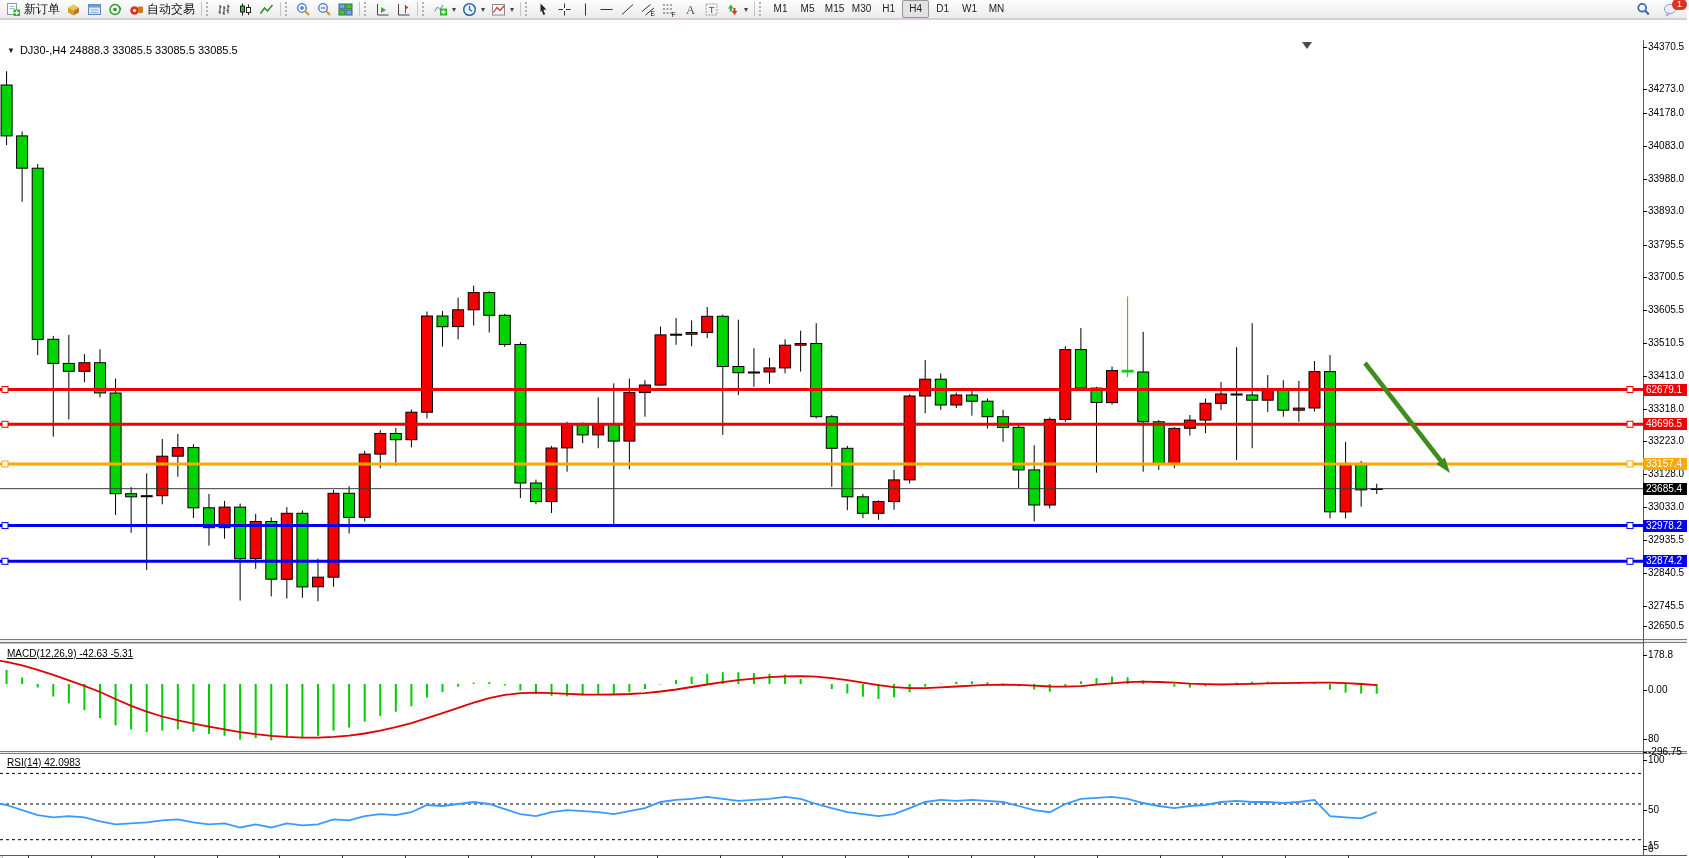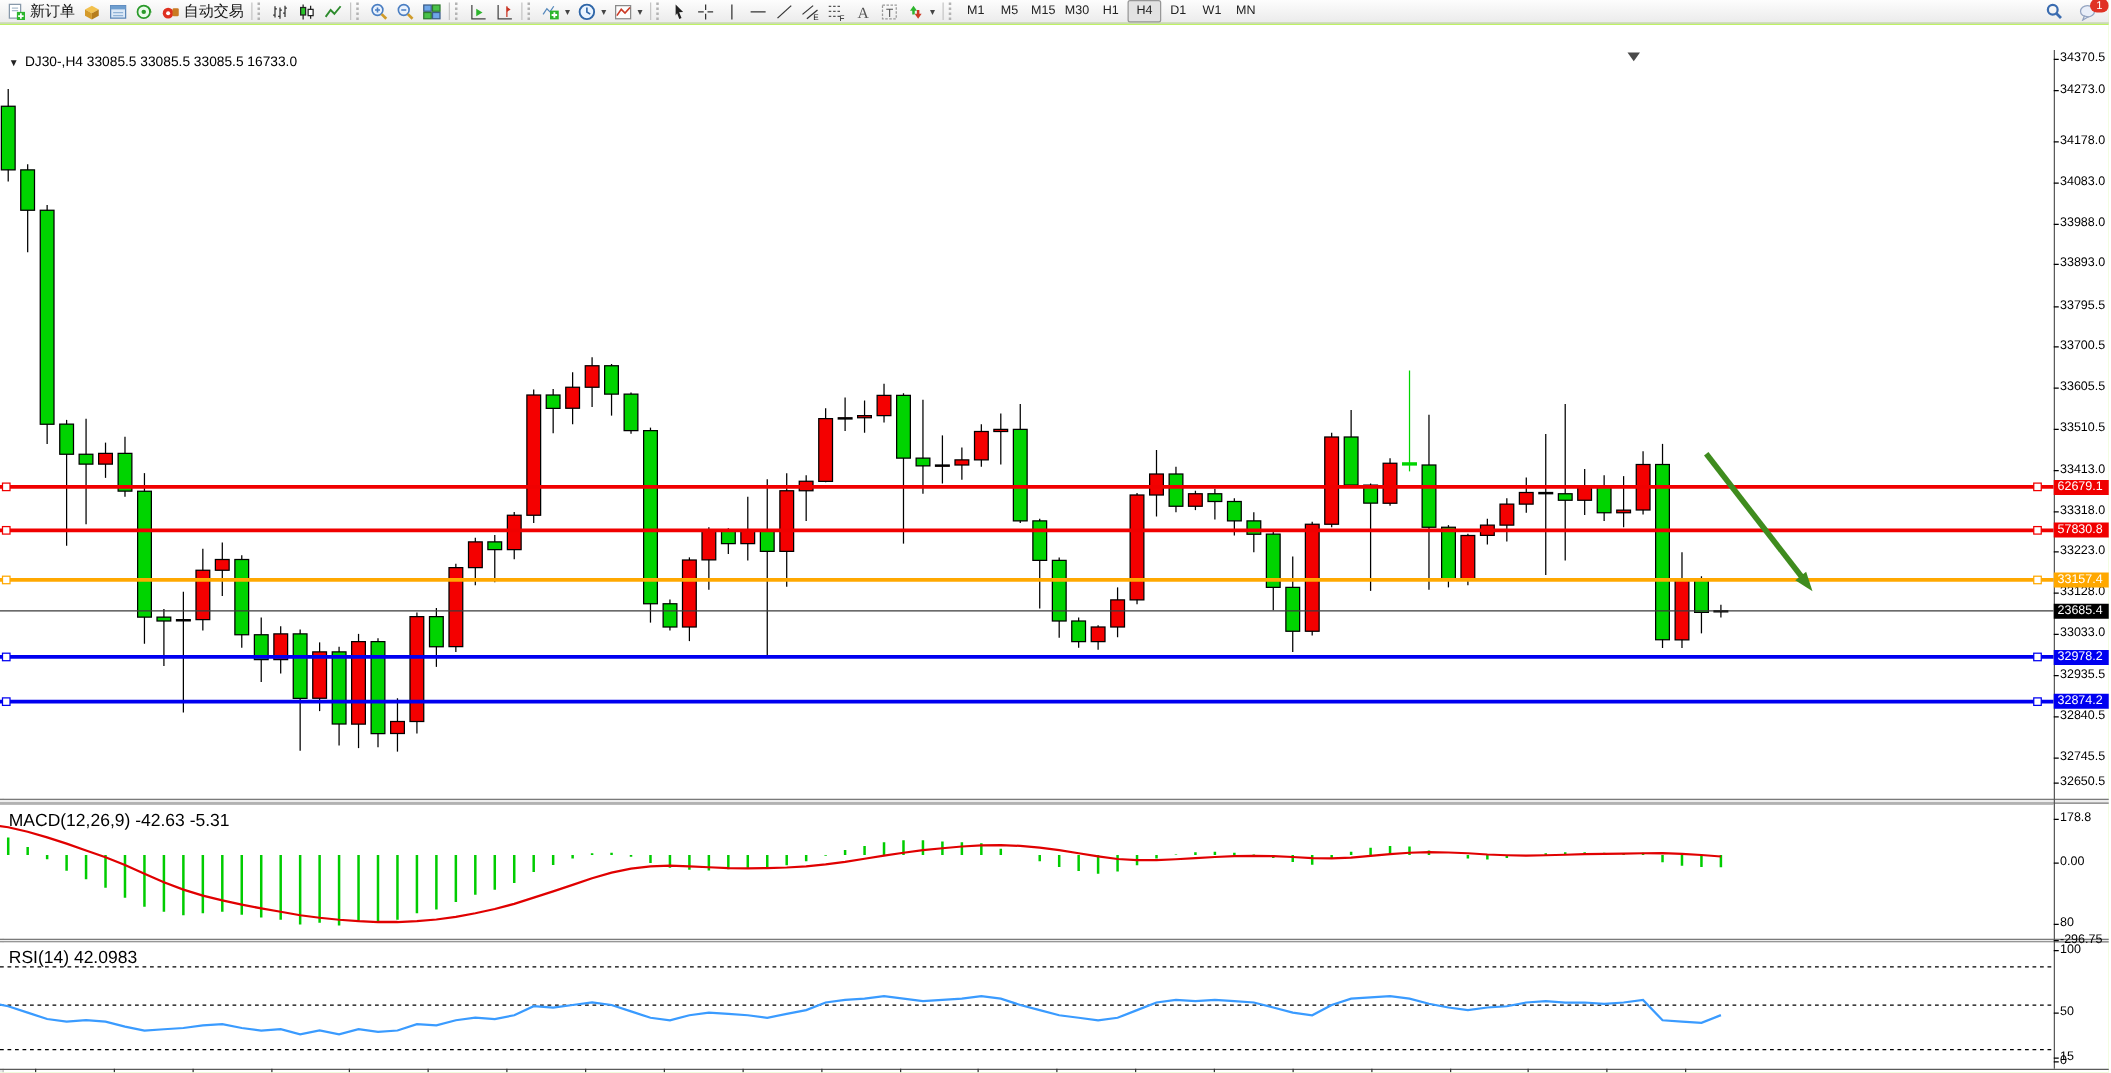--- a/index.html
+++ b/index.html
@@ -25,21 +25,21 @@
   .ohlc-title{position:absolute;left:7px;top:24px;font-size:11px;color:#000;display:flex;align-items:center;gap:5px;z-index:5;}
   .ohlc-title .tri{font-size:8px;color:#222;}
   svg.layer{position:absolute;left:0;background:#fff;}
   .splitter{position:absolute;left:0;width:1689px;background:#ededed;border-top:1px solid #7a7a7a;border-bottom:1px solid #7a7a7a;box-sizing:border-box;}
   .axis-vline{position:absolute;left:1643px;top:20px;width:1px;height:815px;background:#5a5a5a;}
   .time-sep{position:absolute;left:0;top:835px;width:1689px;height:1px;background:#5a5a5a;}
   .right-axis{position:absolute;left:1644px;top:20px;width:45px;height:815px;font-size:10px;color:#000;}
   .ptick{position:absolute;left:4px;white-space:nowrap;}
   .ptick i{position:absolute;left:-5px;top:6px;width:4px;height:1px;background:#000;}
   .plabel{position:absolute;left:-1px;width:46px;height:12px;line-height:12px;color:#fff;font-size:10px;padding-left:3px;box-sizing:border-box;white-space:nowrap;}
-  .ind-label{position:absolute;font-size:14px;color:#000;z-index:4;}
+  .ind-label{position:absolute;font-size:10px;color:#000;z-index:4;text-decoration:underline;}
   .time-axis{position:absolute;left:0;top:837px;width:1689px;height:13px;font-size:10px;color:#000;}
   .ttick{position:absolute;top:-2px;width:1px;height:3px;background:#333;}
   .win-left{position:absolute;left:0;top:20px;width:2px;height:829px;background:#e9e9e9;border-right:1px solid #bdbdbd;}
 </style>
 </head>
 <body>
 
 <div class="app">
   <div class="toolbar" id="toolbar">
       <div class="tb-btn">
@@ -315,21 +315,21 @@
           <span class="badge">1</span>
         </div>
       </div>
     </div>
 
   <div class="chartwin">
     <div class="win-left"></div>
 
     <div class="ohlc-title">
       <span class="tri">▼</span>
-      <span>DJ30-,H4  33085.5 33085.5 33085.5 16733.0</span>
+      <span>DJ30-,H4  24888.3 33085.5 33085.5 33085.5</span>
     </div>
 
     <svg class="layer" id="mainsvg" style="top:20px" width="1643" height="599" viewBox="0 20 1643 599">
         <g>
           <line x1="-9" y1="30.6" x2="-9" y2="71.9" stroke="#000000" stroke-width="1"></line>
           <rect x="-14.5" y="37.5" width="11" height="27.5" fill="#00d400" stroke="#000000"></rect>
           <line x1="6.57" y1="51.2" x2="6.57" y2="125.1" stroke="#000000" stroke-width="1"></line>
           <rect x="1.1" y="65.0" width="11" height="50.9" fill="#00d400" stroke="#000000"></rect>
           <line x1="22.14" y1="111.4" x2="22.14" y2="181.8" stroke="#000000" stroke-width="1"></line>
           <rect x="16.6" y="115.9" width="11" height="32.3" fill="#00d400" stroke="#000000"></rect>
@@ -649,40 +649,40 @@
         <line x1="0" y1="819.7" x2="1643" y2="819.7" stroke="#000" stroke-width="1" stroke-dasharray="3,3"></line>
         <polyline points="-9,782.0 6.57,785.0 22.14,790.1 37.71,795.2 53.28,797.3 68.85,796.2 84.42,797.3 99.99000000000001,801.3 115.56,804.4 131.13,803.4 146.7,802.4 162.27,800.3 177.84,799.3 193.41,802.4 208.98000000000002,804.4 224.55,803.4 240.12,807.5 255.69,804.4 271.26,807.5 286.83,803.4 302.4,805.4 317.97,804.4 333.54,799.3 349.11,800.3 364.68,796.2 380.25,794.2 395.82,795.2 411.39,792.2 426.96000000000004,785.0 442.53000000000003,786.0 458.1,784.0 473.67,782.0 489.24,784.0 504.81000000000006,789.1 520.38,794.2 535.95,796.2 551.52,792.2 567.09,790.1 582.66,791.1 598.23,792.2 613.8,794.2 629.37,791.1 644.94,788.1 660.51,782.0 676.08,779.9 691.65,778.9 707.22,776.9 722.79,778.9 738.36,780.9 753.9300000000001,779.9 769.5,778.9 785.07,776.9 800.64,778.9 816.21,784.0 831.78,788.1 847.35,792.2 862.9200000000001,794.2 878.49,796.2 894.0600000000001,794.2 909.63,788.1 925.2,782.0 940.77,779.9 956.34,780.9 971.91,779.9 987.48,780.9 1003.0500000000001,782.0 1018.6200000000001,786.0 1034.19,790.1 1049.76,792.2 1065.33,784.0 1080.9,778.9 1096.47,777.9 1112.04,776.9 1127.6100000000001,778.9 1143.18,783.0 1158.75,786.0 1174.32,788.1 1189.89,786.0 1205.46,785.0 1221.03,782.0 1236.6,780.9 1252.17,782.0 1267.74,782.0 1283.31,783.0 1298.88,782.0 1314.45,779.9 1330.02,796.2 1345.59,797.3 1361.16,798.3 1376.73,792.1" fill="none" stroke="#3a9bff" stroke-width="1.8"></polyline>
       </svg>
     <div class="ind-label" style="left:7px;top:737px">RSI(14) 42.0983</div>
 
     <div class="axis-vline"></div>
     <div class="time-sep"></div>
 
     <div class="right-axis" id="rightaxis">
         <div class="ptick" style="top:1.0px"><i></i>34370.5</div>
-        <div class="ptick" style="top:26px"><i></i>34273.0</div>
+        <div class="ptick" style="top:43px"><i></i>34273.0</div>
         <div class="ptick" style="top:67.2px"><i></i>34178.0</div>
         <div class="ptick" style="top:99.8px"><i></i>34083.0</div>
         <div class="ptick" style="top:132.5px"><i></i>33988.0</div>
         <div class="ptick" style="top:165.1px"><i></i>33893.0</div>
         <div class="ptick" style="top:198.6px"><i></i>33795.5</div>
         <div class="ptick" style="top:231.3px"><i></i>33700.5</div>
         <div class="ptick" style="top:263.9px"><i></i>33605.5</div>
         <div class="ptick" style="top:296.6px"><i></i>33510.5</div>
         <div class="ptick" style="top:330.1px"><i></i>33413.0</div>
         <div class="ptick" style="top:362.8px"><i></i>33318.0</div>
         <div class="ptick" style="top:395.4px"><i></i>33223.0</div>
         <div class="ptick" style="top:428.1px"><i></i>33128.0</div>
         <div class="ptick" style="top:460.7px"><i></i>33033.0</div>
         <div class="ptick" style="top:494.2px"><i></i>32935.5</div>
         <div class="ptick" style="top:526.9px"><i></i>32840.5</div>
         <div class="ptick" style="top:559.5px"><i></i>32745.5</div>
         <div class="ptick" style="top:580px"><i></i>32650.5</div>
         <div class="plabel" style="top:343.5px;background:#f00000">62679.1</div>
-        <div class="plabel" style="top:378.3px;background:#f00000">57830.8</div>
+        <div class="plabel" style="top:378.3px;background:#f00000">48696.5</div>
         <div class="plabel" style="top:418.0px;background:#ffa800">33157.4</div>
         <div class="plabel" style="top:479.6px;background:#0000f0">32978.2</div>
         <div class="plabel" style="top:515.3px;background:#0000f0">32874.2</div>
         <div class="plabel" style="top:442.7px;background:#000">23685.4</div>
         <div class="ptick" style="top:609.0px"><i></i>178.8</div>
         <div class="ptick" style="top:644.0px"><i></i>0.00</div>
         <div class="ptick" style="top:706.0px"><i></i>-296.75</div>
         <div class="ptick" style="top:714.0px"><i></i>100</div>
         <div class="ptick" style="top:693px"><i></i>80</div>
         <div class="ptick" style="top:764.0px"><i></i>50</div>

